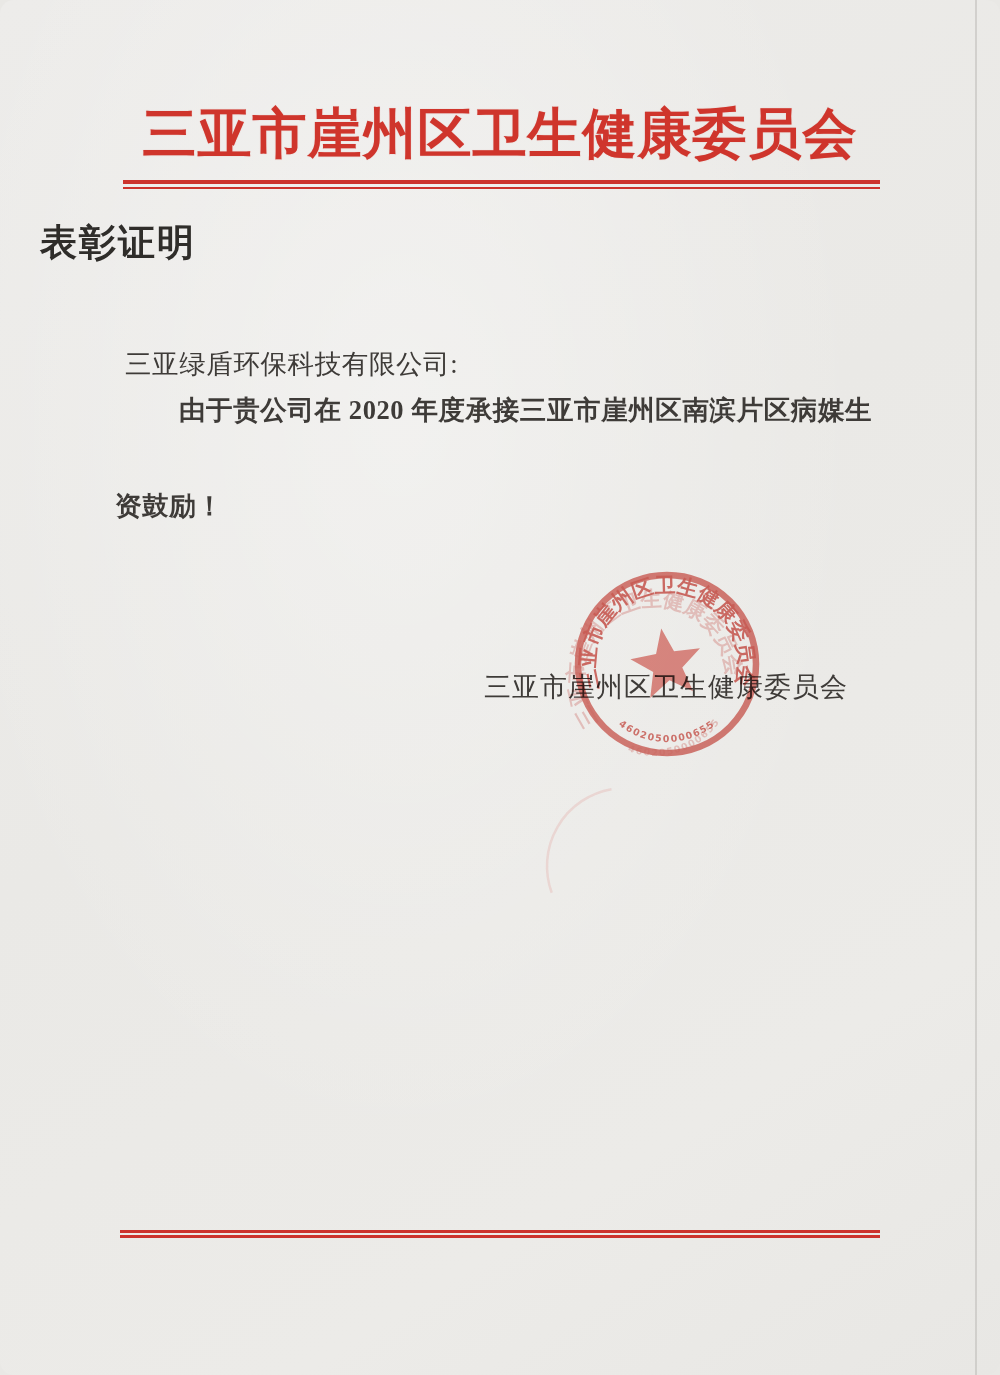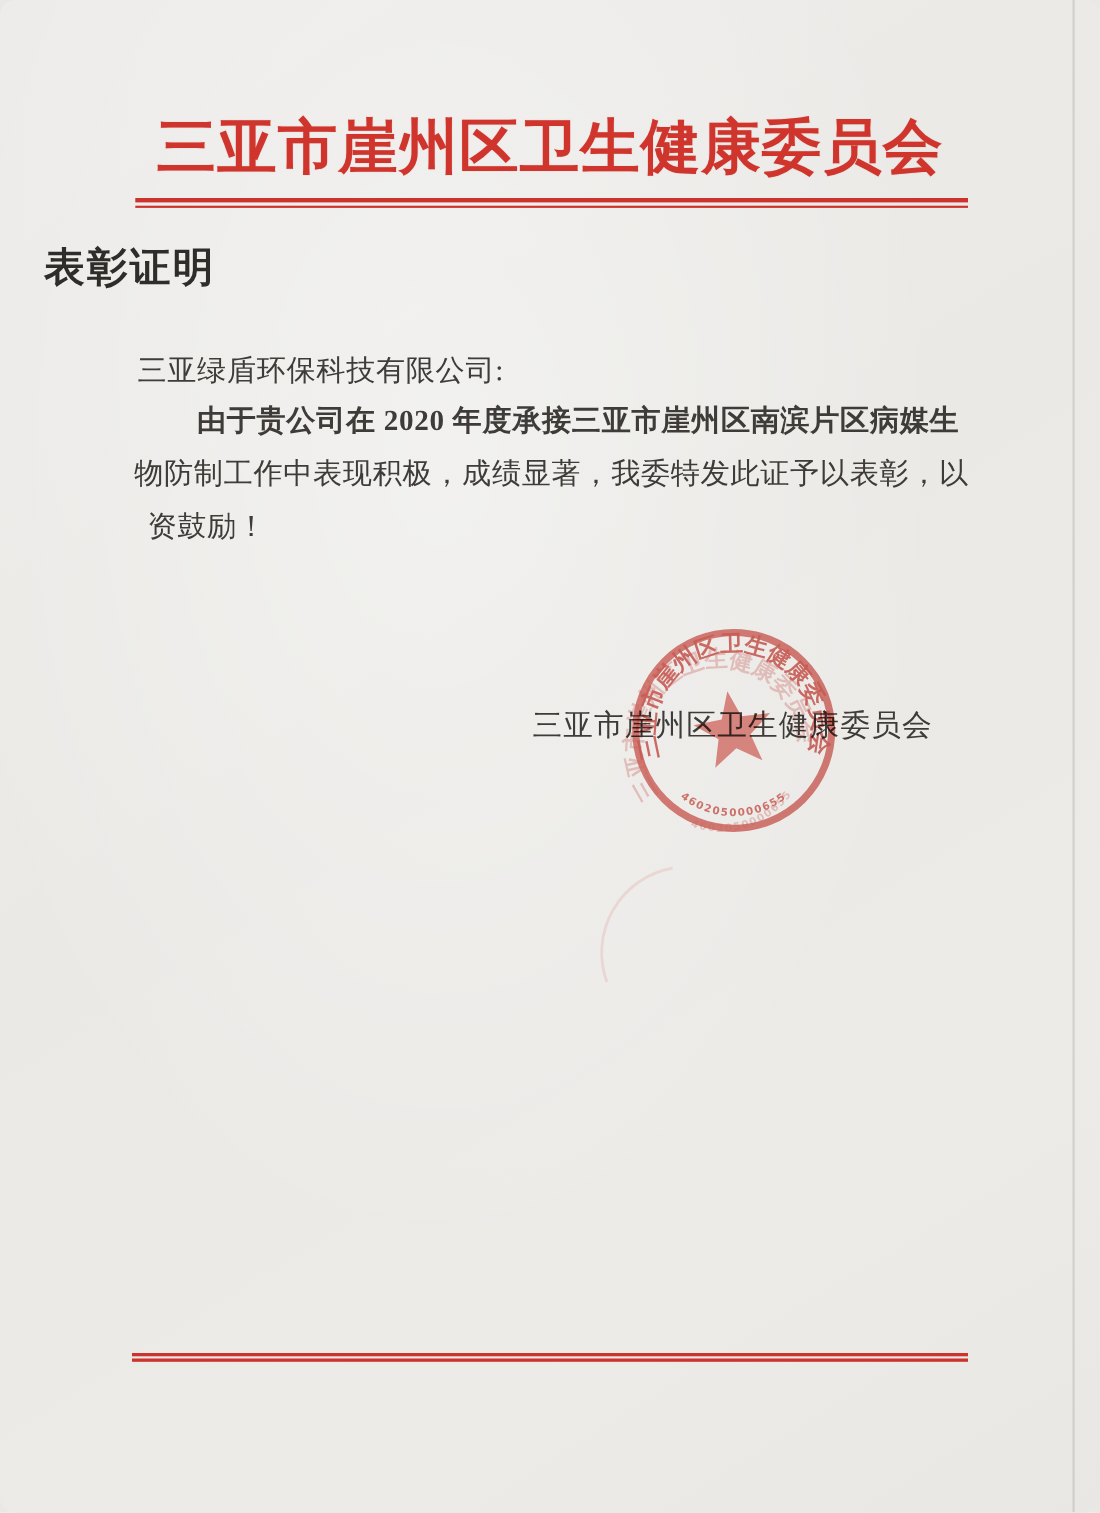--- a/index.html
+++ b/index.html
@@ -69,25 +69,26 @@
     white-space: nowrap;
     margin-left: 40px;
   }
 
   .ink {
     position: absolute;
     color: #3e3b38;
     font-size: 26.5px;
     letter-spacing: 0.6px;
     white-space: nowrap;
+    margin-top: 28px;
   }
   .salutation { top: 318px; left: 125px; }
   .body-line1 { top: 364px; left: 179px; font-weight: bold; }
   .body-line2 { top: 412px; left: 122px; }
-  .body-line3 { top: 460px; left: 134px; }
+  .body-line3 { top: 460px; left: 115px; font-weight: bold; }
 
   .signature-org { top: 641px; left: 484px; font-size: 27px; letter-spacing: 1px; }
   .signature-date { top: 686px; left: 537px; font-size: 26px; letter-spacing: 2px; }
 
   .seal-svg {
     position: absolute;
     left: 563px;
     top: 560px;
     width: 208px;
     height: 208px;
@@ -131,21 +132,20 @@
     <div class="rule-thick"></div>
     <div class="rule-thin"></div>
   </div>
 
   <div class="doc-title">表彰证明</div>
 
   <div class="ink salutation">三亚绿盾环保科技有限公司:</div>
 
   <div class="ink body-line1">由于贵公司在 2020 年度承接三亚市崖州区南滨片区病媒生</div>
 
-  <div class="ink body-line2">物防制工作中表现积极，成绩显著，我委特发此证予以表彰，以</div>
 
   <div class="ink body-line3">资鼓励！</div>
 
   <div class="ink signature-org">三亚市崖州区卫生健康委员会</div>
 
 
   <svg class="seal-svg" viewBox="0 0 208 208">
     <defs>
       <path id="ringPath" d="M 36.3 128.6 A 72 72 0 1 1 171.7 128.6" fill="none"></path>
       <path id="codePath" d="M 53.9 163.7 A 78 78 0 0 0 154.1 163.7" fill="none"></path>

